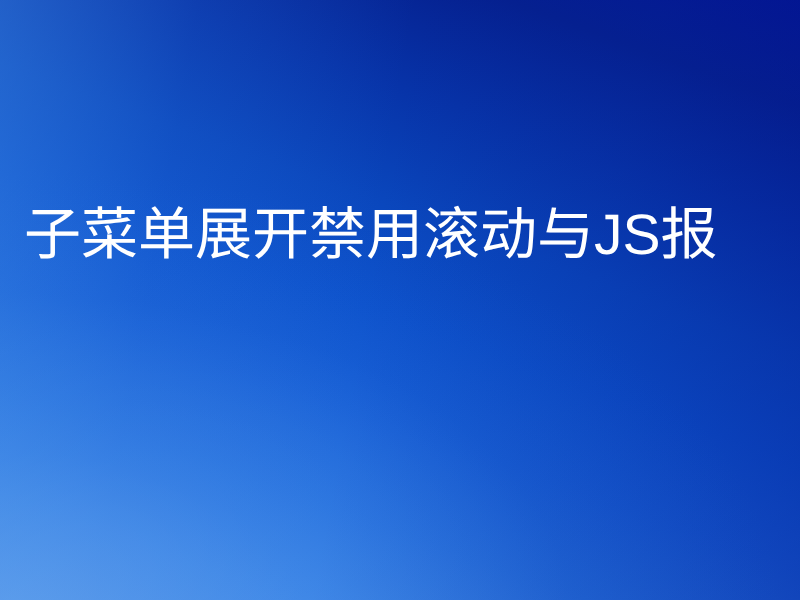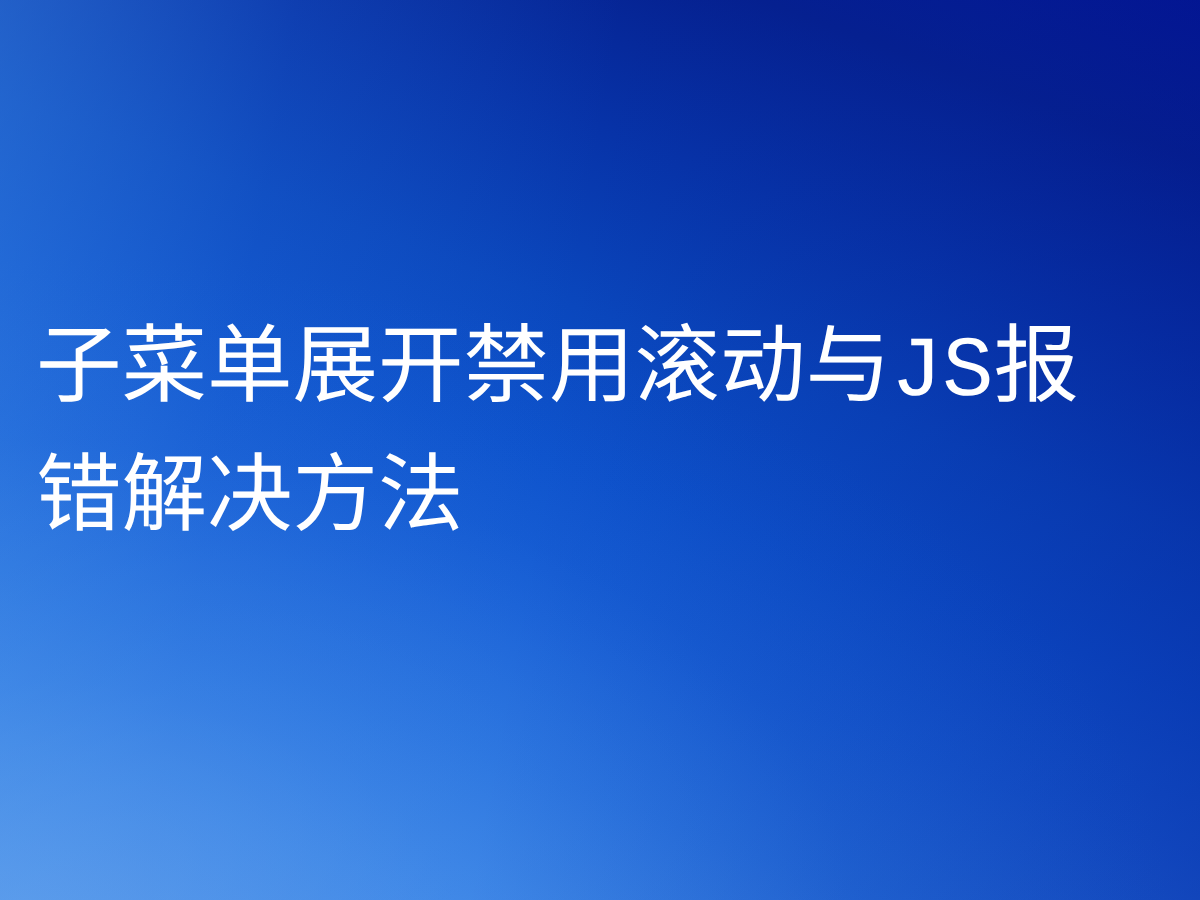--- a/index.html
+++ b/index.html
@@ -67,23 +67,22 @@
         rgba(80, 148, 234, 0.30) 30%,
         rgba(40, 110, 215, 0.10) 58%,
         rgba(10, 60, 180, 0.00) 80%
     );
   }
 
   
   .title-block {
     position: absolute;
     left: 24px;
-    top: 206px;
+    top: 192px;
     right: 24px;
-    font-family: Liberation Mono, monospace;
   }
 
   .title-line {
     display: block;
     color: #ffffff;
     font-size: 57px;
     line-height: 86px;
     font-weight: 400;
     letter-spacing: 0px;
     white-space: nowrap;
@@ -94,16 +93,15 @@
 <body>
 
 <div class="card">
 
   <div class="card-bg"></div>
   <div class="card-bg-overlay"></div>
   <div class="card-bg-glow"></div>
 
   <div class="title-block">
     <span class="title-line">子菜单展开禁用滚动与JS报</span>
-    <span class="title-line">错解决方法</span>
   </div>
 
 </div>
 
 </body></html>

